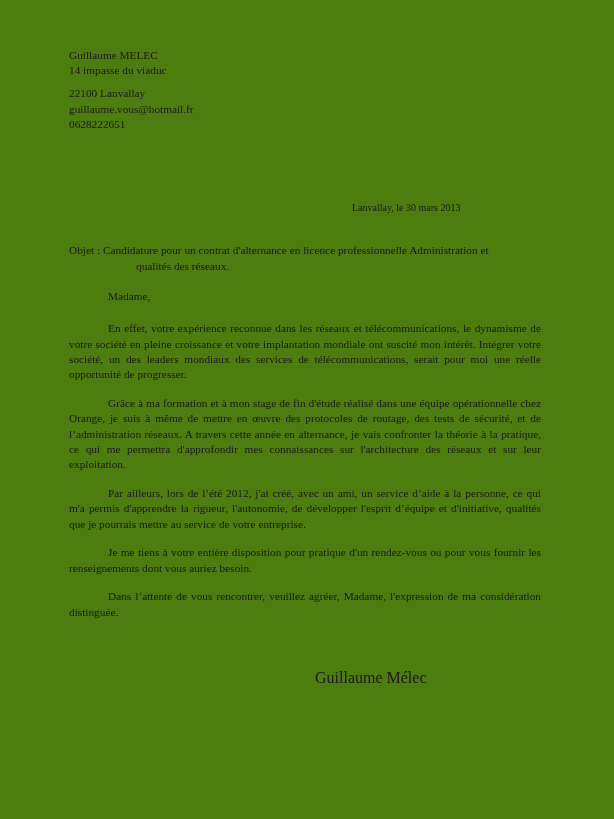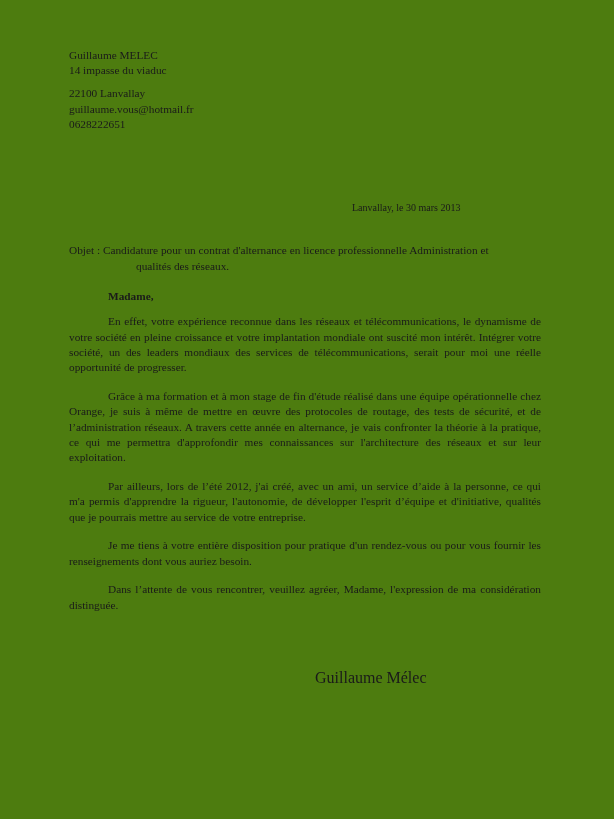--- a/index.html
+++ b/index.html
@@ -68,22 +68,21 @@
   .body {
     position: absolute;
     left: 69px;
     top: 289px;
     width: 472px;
     font-size: 11.3px;
     line-height: 15.3px;
   }
   .salutation {
     padding-left: 39px;
-    margin: 0 0 10px 0;
-    font-weight: bold;
+    margin: 0 0 17px 0;
   }
   p.para {
     margin: 0 0 13.5px 0;
     text-align: justify;
     text-indent: 39px;
   }
   p.para.last {
     margin-bottom: 0;
   }
   

